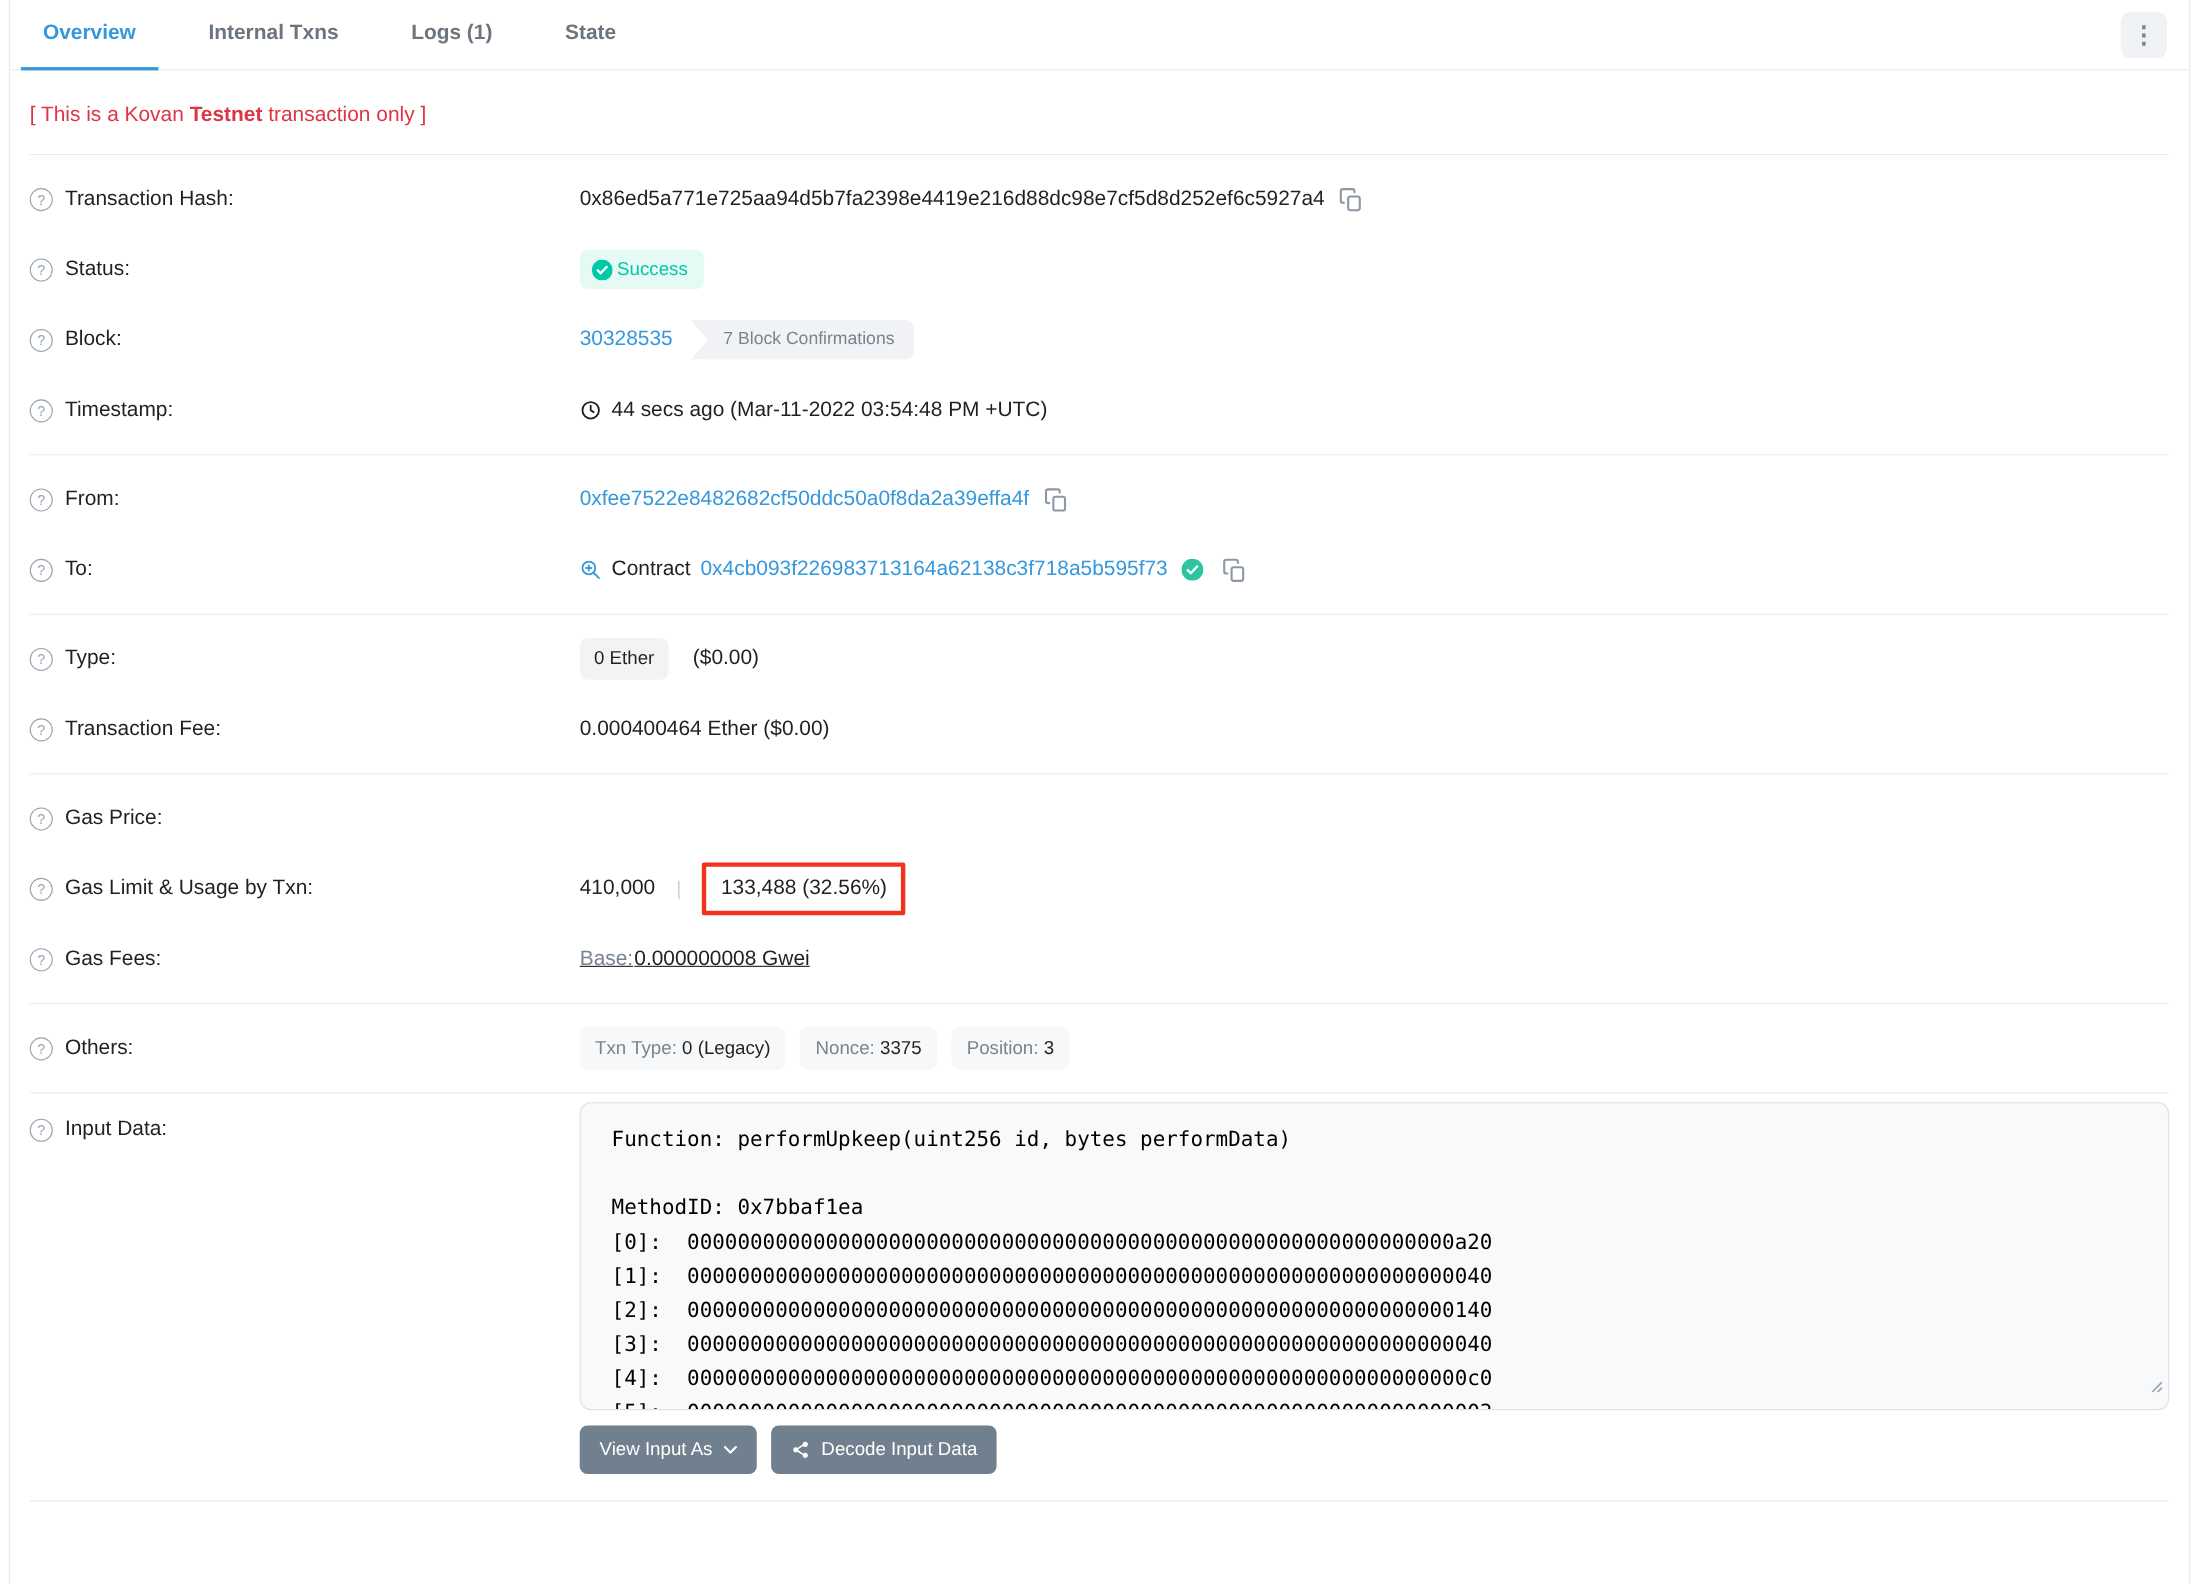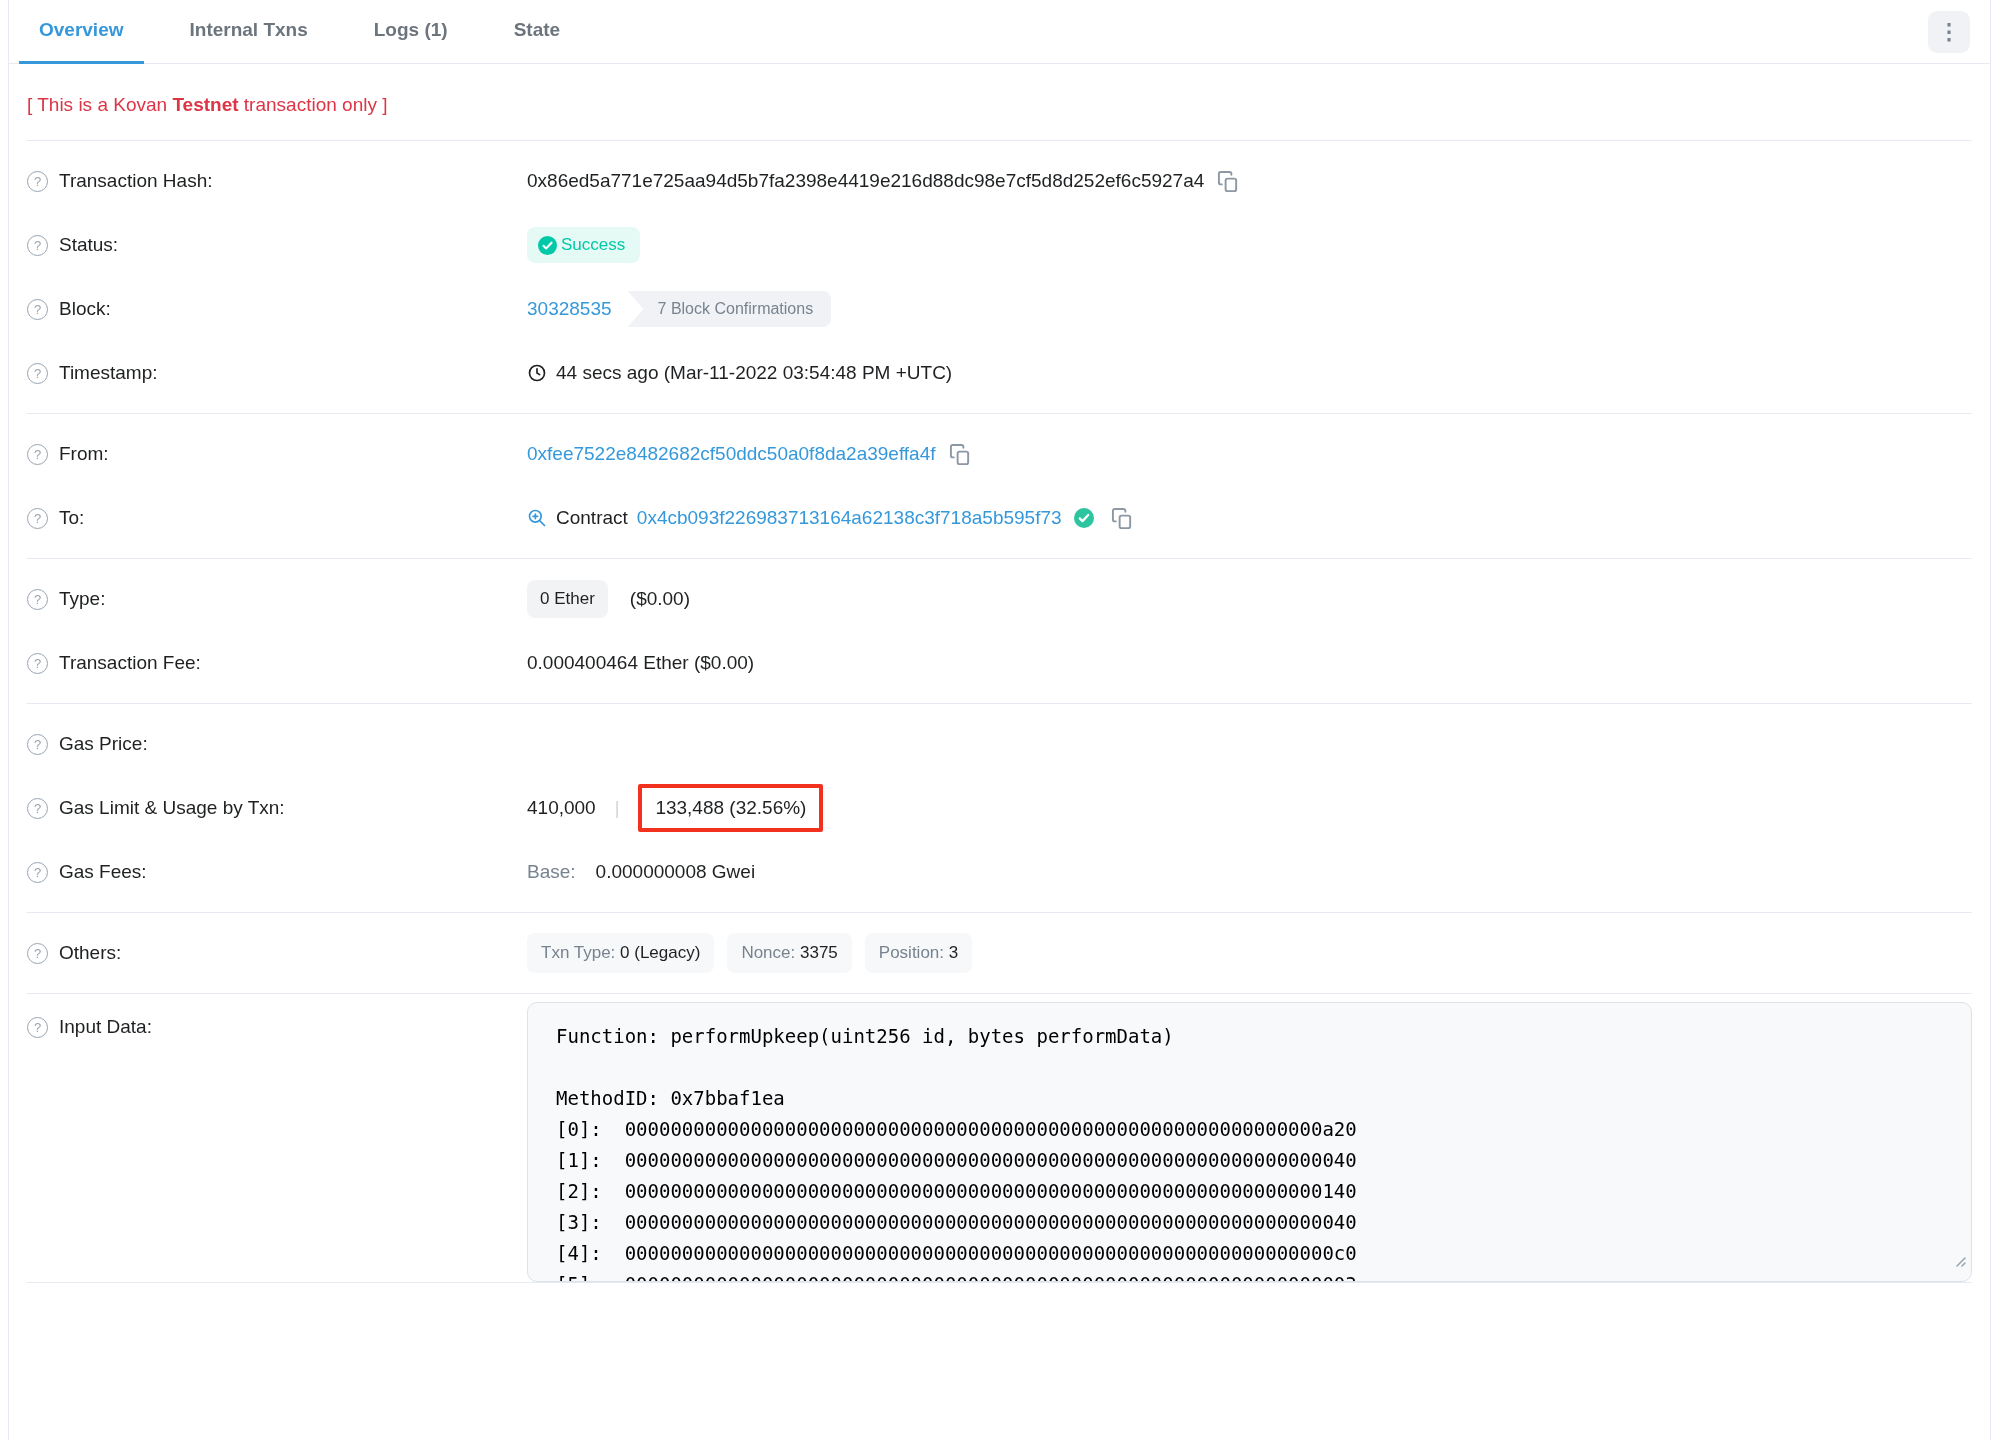--- a/index.html
+++ b/index.html
@@ -242,21 +242,21 @@
             <span>133,488 (32.56%)</span>
           </span>
         </div>
       </div>
 
       <div class="row">
         <div class="row-label">
           <span class="help-icon">?</span>
           <span>Gas Fees:</span>
         </div>
-        <div class="row-value" style="gap:20px;">
+        <div class="row-value" style="gap:1px;text-decoration:underline;">
           <span class="muted">Base:</span>
           <span>0.000000008 Gwei</span>
         </div>
       </div>
     </div>
 
     <div class="section">
       <div class="row">
         <div class="row-label">
           <span class="help-icon">?</span>
@@ -287,17 +287,34 @@
           <div class="iline">[4]:  00000000000000000000000000000000000000000000000000000000000000c0</div>
           <div class="iline">[5]:  0000000000000000000000000000000000000000000000000000000000000003</div>
           <span class="resize-handle">
             <svg width="14" height="14" viewBox="0 0 14 14">
                 <path d="M13 5L5 13M13 10l-3 3" stroke="#9aa5b1" stroke-width="1.6" fill="none" stroke-linecap="round"></path>
               </svg>
           </span>
         </div>
       </div>
 
+      <div class="btnrow">
+        <button class="gbtn">
+          <span>View Input As</span>
+          <svg width="12" height="8" viewBox="0 0 12 8">
+              <path d="M1 1.5l5 5 5-5" stroke="#fff" stroke-width="2" fill="none" stroke-linecap="round" stroke-linejoin="round"></path>
+            </svg>
+        </button>
+        <button class="gbtn">
+          <svg width="18" height="18" viewBox="0 0 24 24">
+              <path d="M8.3 10.6l6.4-4.2M8.3 13.4l6.4 4.2" stroke="#fff" stroke-width="2"></path>
+              <circle cx="6" cy="12" r="3.1" fill="#fff"></circle>
+              <circle cx="17.4" cy="5.4" r="3.1" fill="#fff"></circle>
+              <circle cx="17.4" cy="18.6" r="3.1" fill="#fff"></circle>
+            </svg>
+          <span>Decode Input Data</span>
+        </button>
+      </div>
       <div class="bottom-rule"></div>
     </div>
 
   </div>
 </div>
 
 </body></html>

